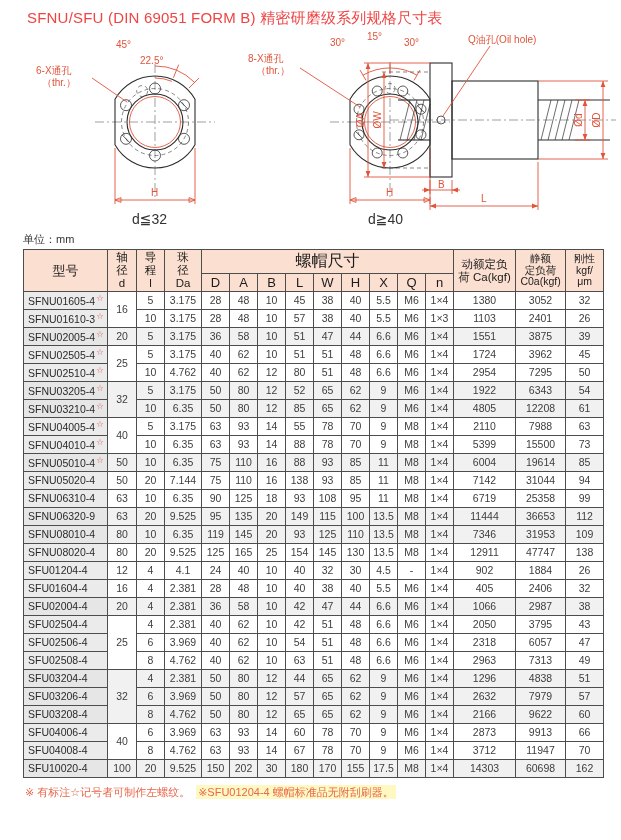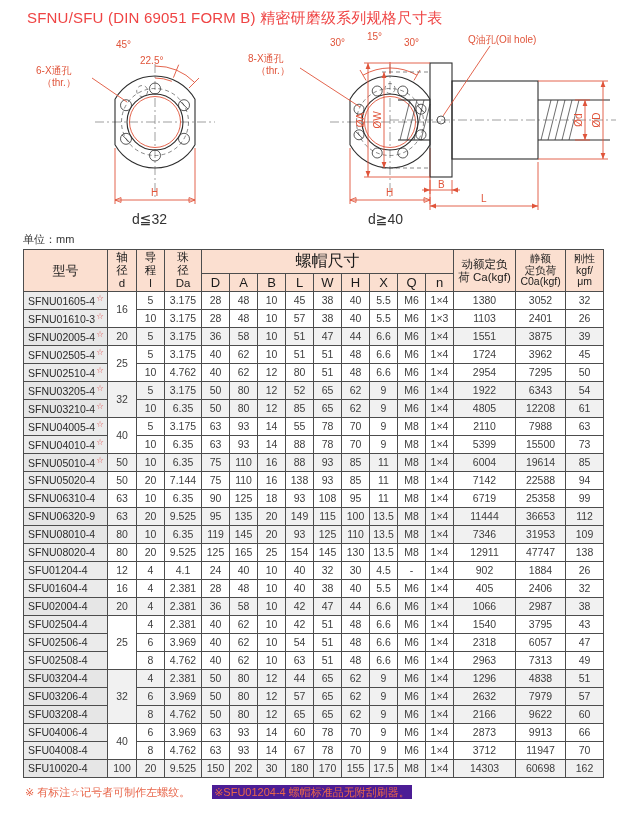--- a/index.html
+++ b/index.html
@@ -16,21 +16,21 @@
   .h-big { font-size:13px; }
   .h-stack { font-size:11.5px; line-height:1.12; }
   .h-small { font-size:10.5px; line-height:1.12;margin-left:36px; }
   .h-nut { font-size:16px; height:22px; }
   tbody td { font-size:10.5px; color:#3d3d3d; height:18px; padding:1px 0; background:#ffffff; line-height:1.2; }
   tbody td.model { text-align:left; padding-left:4px; background:#ebebeb; color:#2a2a2a; white-space:nowrap; }
   tbody tr.shaded td { background:#f1f1f1; }
   tbody tr.shaded td.model { background:#e6e6e6;margin-left:7px; }
   .star { color:#e05b5b; font-size:8.5px; vertical-align:4px; margin-left:1px; }
   .foot { margin:7px 0 0 25px; font-size:11px; color:#e8664a; }
-  .foot .hl { background:#4c1d95; padding:1px 2px; margin-left:22px; }
+  .foot .hl { background:#fef9c3; padding:1px 2px; margin-left:6px; }
   
   .blk { stroke:#2e2e2e; fill:none; stroke-width:1.1; }
   .blkthin { stroke:#2e2e2e; fill:none; stroke-width:.8; }
   .dash { stroke:#555; fill:none; stroke-width:.7; stroke-dasharray:4 3; }
   .dashdot { stroke:#777; fill:none; stroke-width:.7; stroke-dasharray:9 3 2 3; }
   .red { stroke:#e0543a; fill:none; stroke-width:.9; }
   .redtxt { fill:#e0543a; font-size:10px; stroke:none; }
   .captxt { fill:#333; font-size:14px; stroke:none; }
   .hatch { stroke:#2e2e2e; stroke-width:.7; }
 </style>
@@ -443,21 +443,21 @@
           <td>75</td>
           <td>110</td>
           <td>16</td>
           <td>138</td>
           <td>93</td>
           <td>85</td>
           <td>11</td>
           <td>M8</td>
           <td>1×4</td>
           <td>7142</td>
-          <td>22588</td>
+          <td>31044</td>
           <td>94</td>
         </tr>
         <tr>
           <td class="model">SFNU06310-4</td>
           <td>63</td>
           <td>10</td>
           <td>6.35</td>
           <td>90</td>
           <td>125</td>
           <td>18</td>
@@ -586,21 +586,21 @@
           <td>2.381</td>
           <td>40</td>
           <td>62</td>
           <td>10</td>
           <td>42</td>
           <td>51</td>
           <td>48</td>
           <td>6.6</td>
           <td>M6</td>
           <td>1×4</td>
-          <td>1540</td>
+          <td>2050</td>
           <td>3795</td>
           <td>43</td>
         </tr>
         <tr>
           <td class="model">SFU02506-4</td>
           <td>6</td>
           <td>3.969</td>
           <td>40</td>
           <td>62</td>
           <td>10</td>

